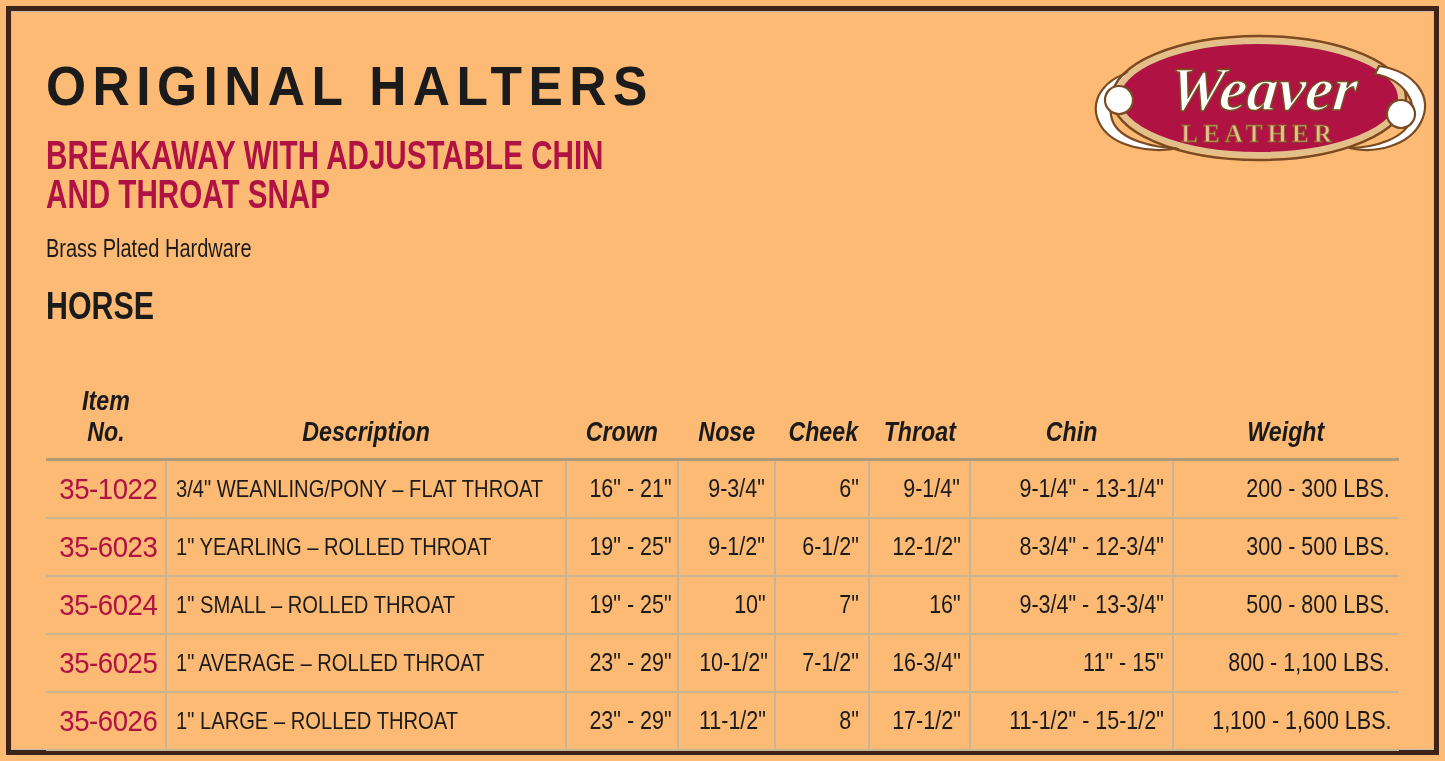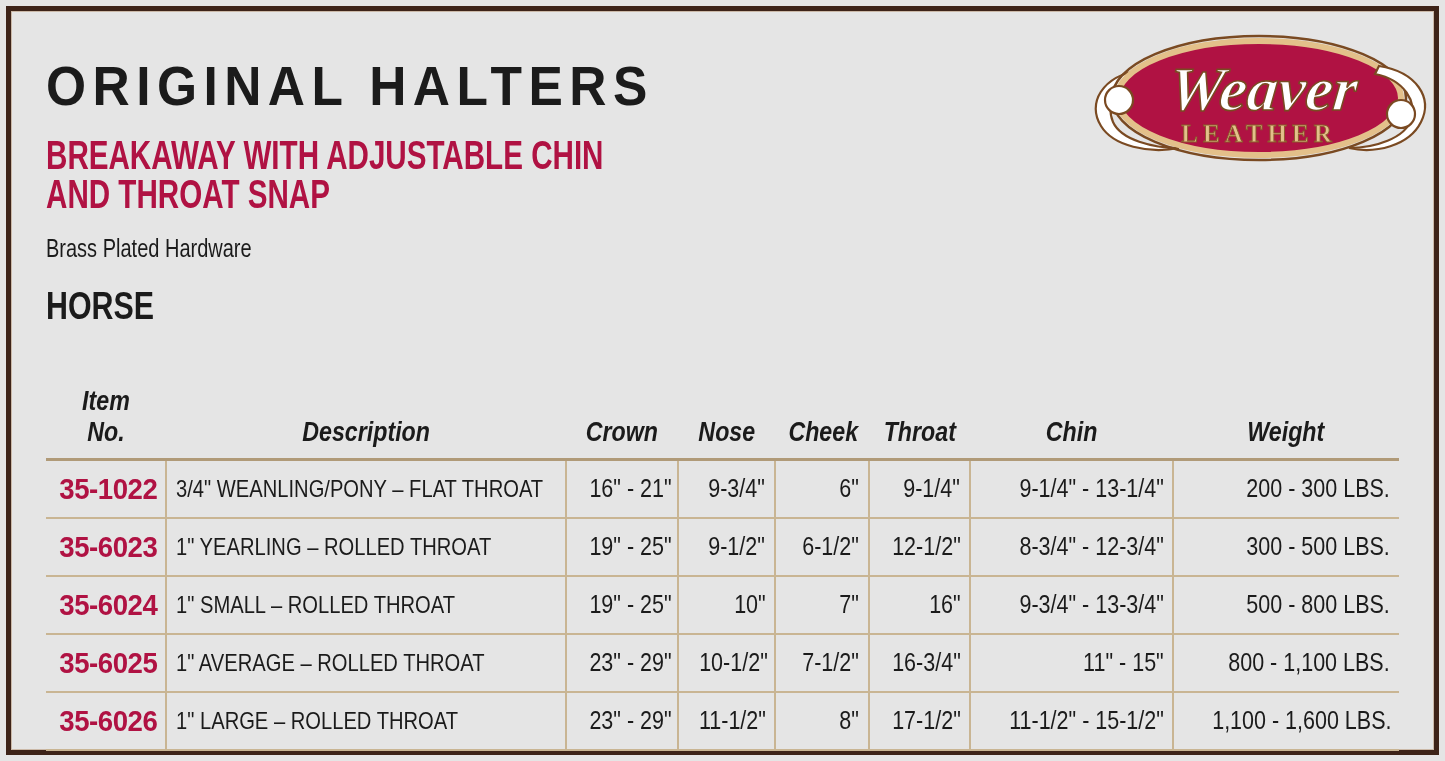--- a/index.html
+++ b/index.html
@@ -11,21 +11,21 @@
   }
   body {
     font-family: "Liberation Sans", sans-serif;
     -webkit-font-smoothing: antialiased;
   }
 
   .card {
     position: relative;
     width: 1445px;
     height: 761px;
-    background: #e5e5e5;
+    background: #fdba74;
     overflow: hidden;
   }
 
   
   .frame {
     position: absolute;
     left: 6px;
     top: 6px;
     right: 6px;
     bottom: 6px;
@@ -153,21 +153,21 @@
     height: 58px;
     padding: 0 9px;
     text-align: right;
     white-space: nowrap;
     border-left: 2px solid #c9b593;
   }
   table.spec td.c-item {
     border-left: 0;
     text-align: center;
     font-size: 30px;
-    font-weight: bold;
+    font-weight: normal;
     color: #b01243;
     letter-spacing: -0.5px;
   }
   table.spec td.c-desc {
     text-align: left;
     font-size: 24px;
   }
   table.spec td .sq {
     display: inline-block;
     transform: scaleX(0.86);

